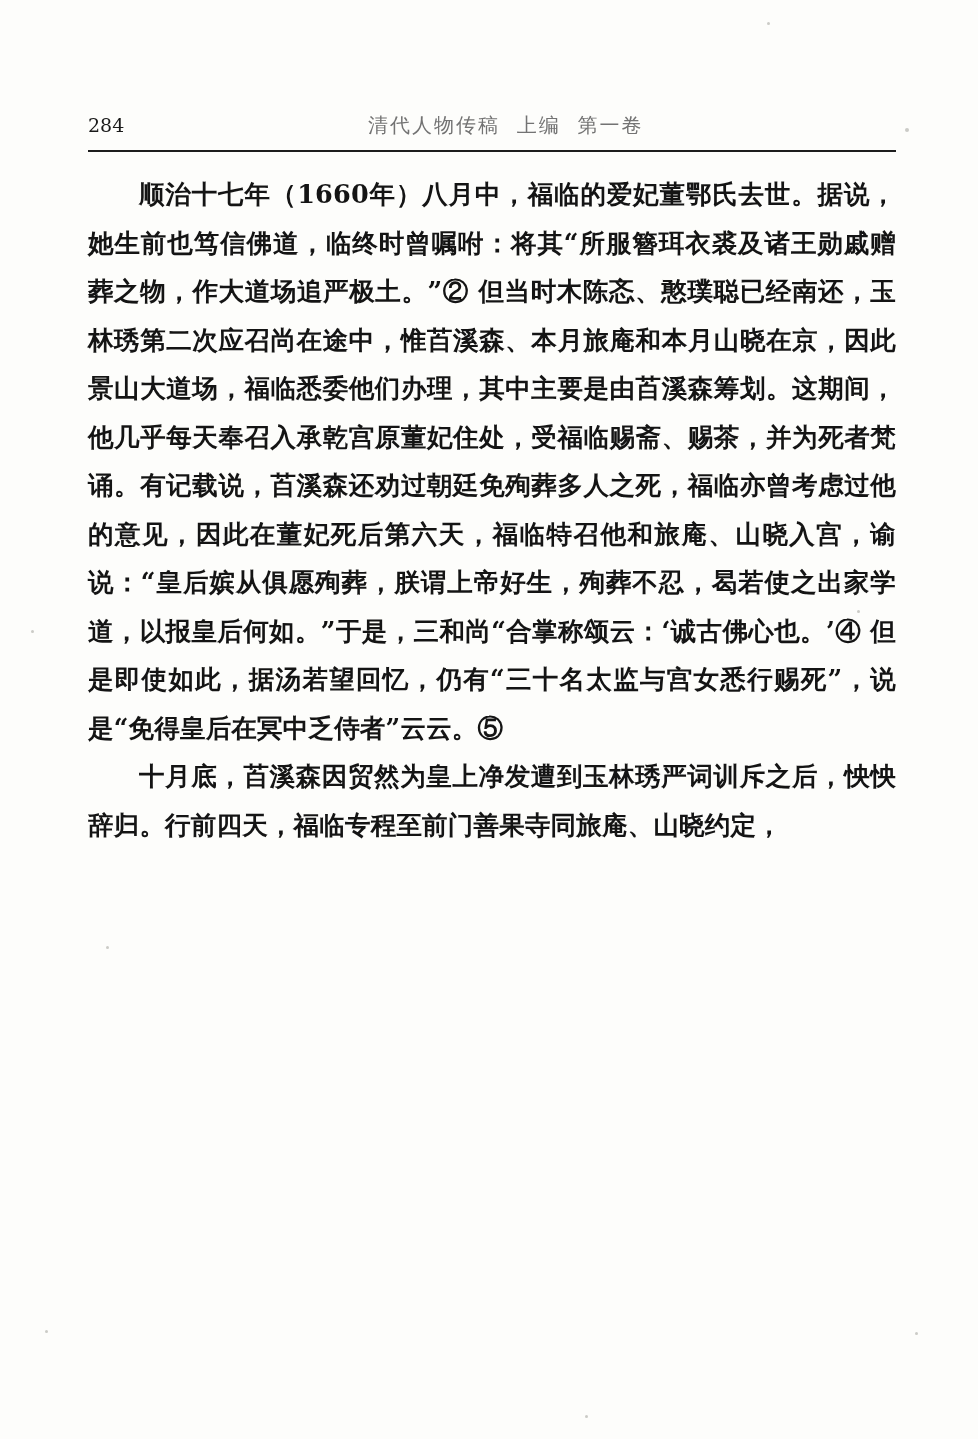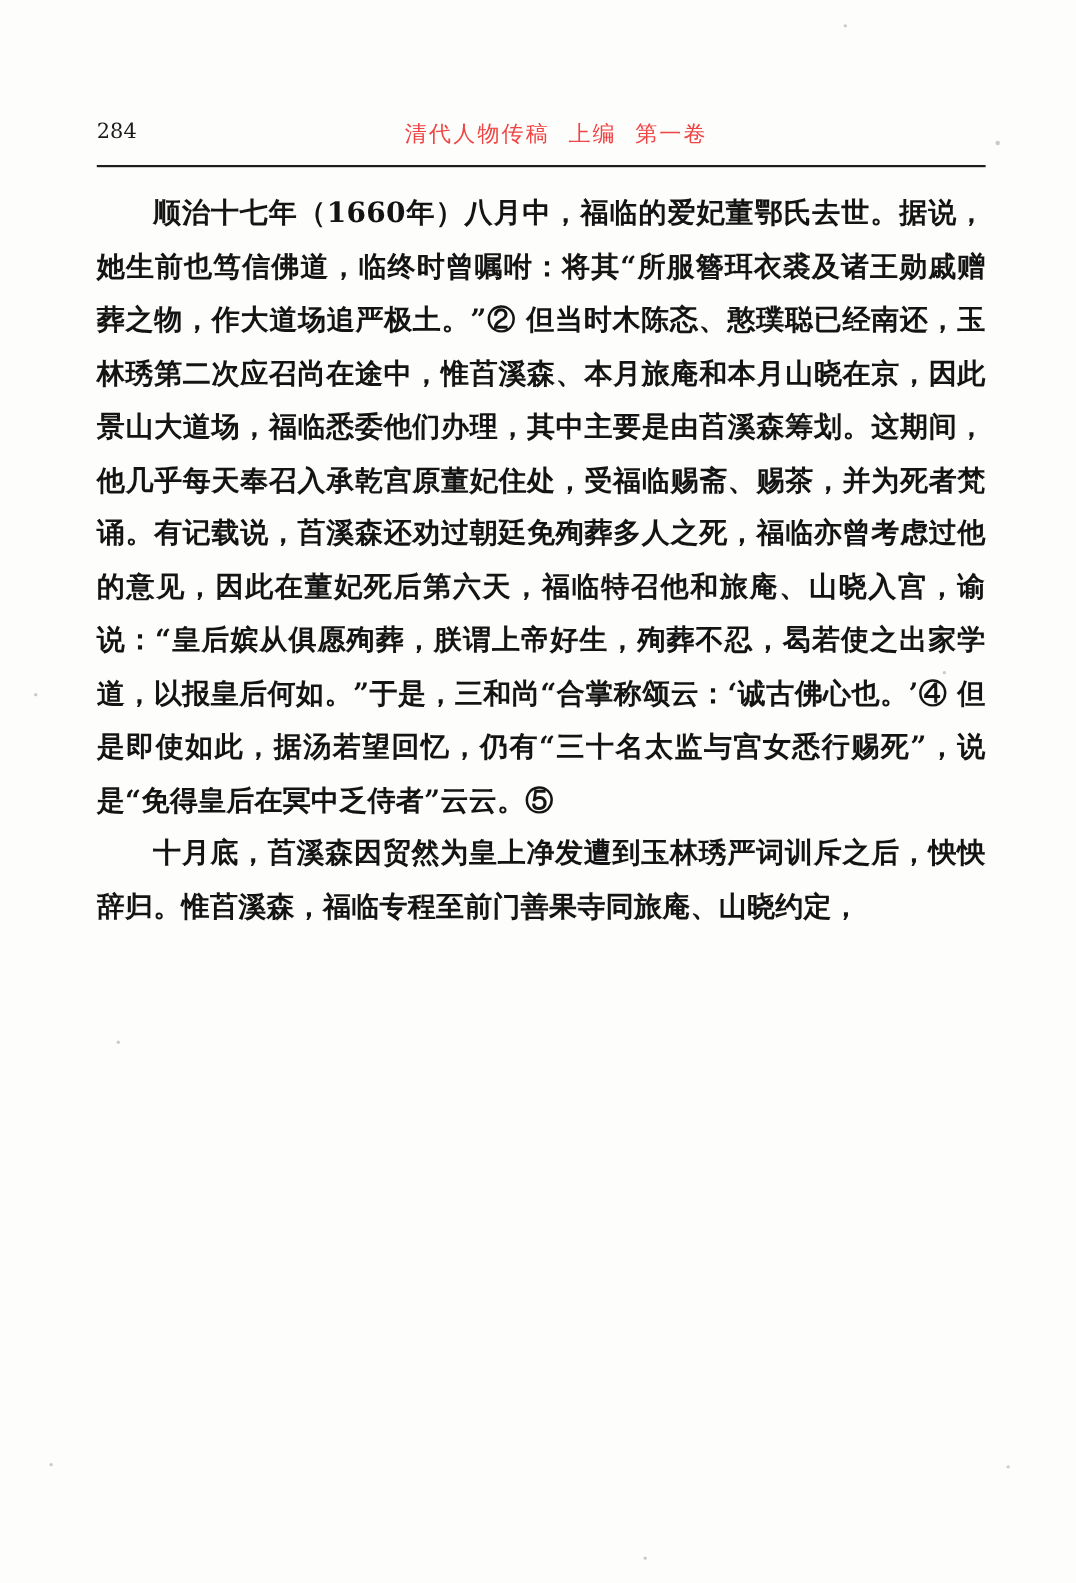--- a/index.html
+++ b/index.html
@@ -29,36 +29,36 @@
     border-radius: 50%;
     opacity: .75;
   }
   .header {
     position: absolute;
     left: 88px;
     top: 108px;
     width: 806px;
     height: 34px;
     display: flex;
-    align-items: flex-start;
+    align-items: center;
   }
   .folio {
     font-family: "DejaVu Serif", "Liberation Serif", serif;
     font-size: 19px;
     letter-spacing: 0px;
     color: #1a1a1a;
     width: 150px;
   }
   .running-title {
     flex: 1;
     text-align: left;
     padding-left: 130px;
     font-size: 20px;
     letter-spacing: 2px;
-    color: #ef4444;
+    color: #737373;
     white-space: pre;
   }
   .rule {
     position: absolute;
     left: 88px;
     top: 150px;
     width: 808px;
     height: 0;
     border-top: 2.2px solid #1d1d1d;
   }
@@ -100,16 +100,16 @@
 
   <div class="header">
     <div class="folio">284</div>
     <div class="running-title">清代人物传稿  上编  第一卷</div>
   </div>
 
   <div class="rule"></div>
 
   <div class="body-text">
     <p>顺治十七年（1660年）八月中，福临的爱妃董鄂氏去世。据说，她生前也笃信佛道，临终时曾嘱咐：将其“所服簪珥衣裘及诸王勋戚赠葬之物，作大道场追严极土。”② 但当时木陈忞、憨璞聪已经南还，玉林琇第二次应召尚在途中，惟苩溪森、本月旅庵和本月山晓在京，因此景山大道场，福临悉委他们办理，其中主要是由苩溪森筹划。这期间，他几乎每天奉召入承乾宫原董妃住处，受福临赐斋、赐茶，并为死者梵诵。有记载说，苩溪森还劝过朝廷免殉葬多人之死，福临亦曾考虑过他的意见，因此在董妃死后第六天，福临特召他和旅庵、山晓入宫，谕说：“皇后嫔从俱愿殉葬，朕谓上帝好生，殉葬不忍，曷若使之出家学道，以报皇后何如。”于是，三和尚“合掌称颂云：‘诚古佛心也。’④ 但是即使如此，据汤若望回忆，仍有“三十名太监与宫女悉行赐死”，说是“免得皇后在冥中乏侍者”云云。⑤</p>
-    <p>十月底，苩溪森因贸然为皇上净发遭到玉林琇严词训斥之后，怏怏辞归。惟苩溪森，福临专程至前门善果寺同旅庵、山晓约定，</p>
+    <p>十月底，苩溪森因贸然为皇上净发遭到玉林琇严词训斥之后，怏怏辞归。行前四天，福临专程至前门善果寺同旅庵、山晓约定，</p>
   </div>
 
 </div>
 
 </body></html>

